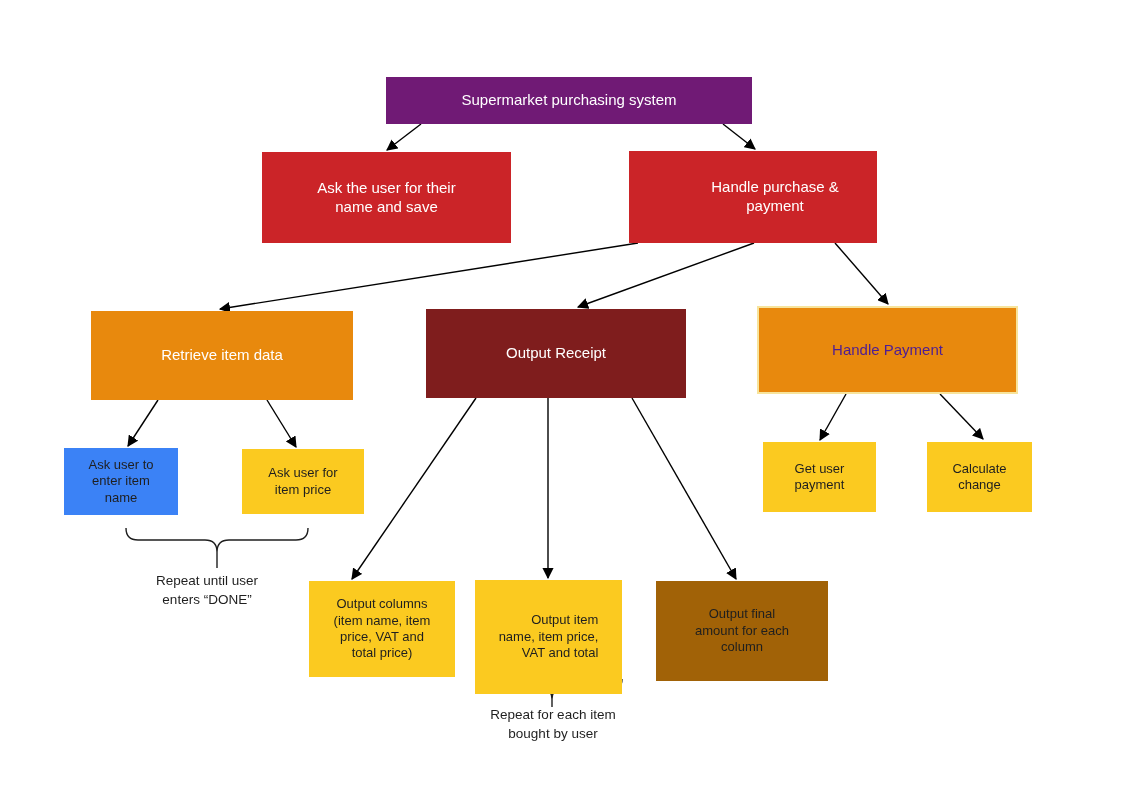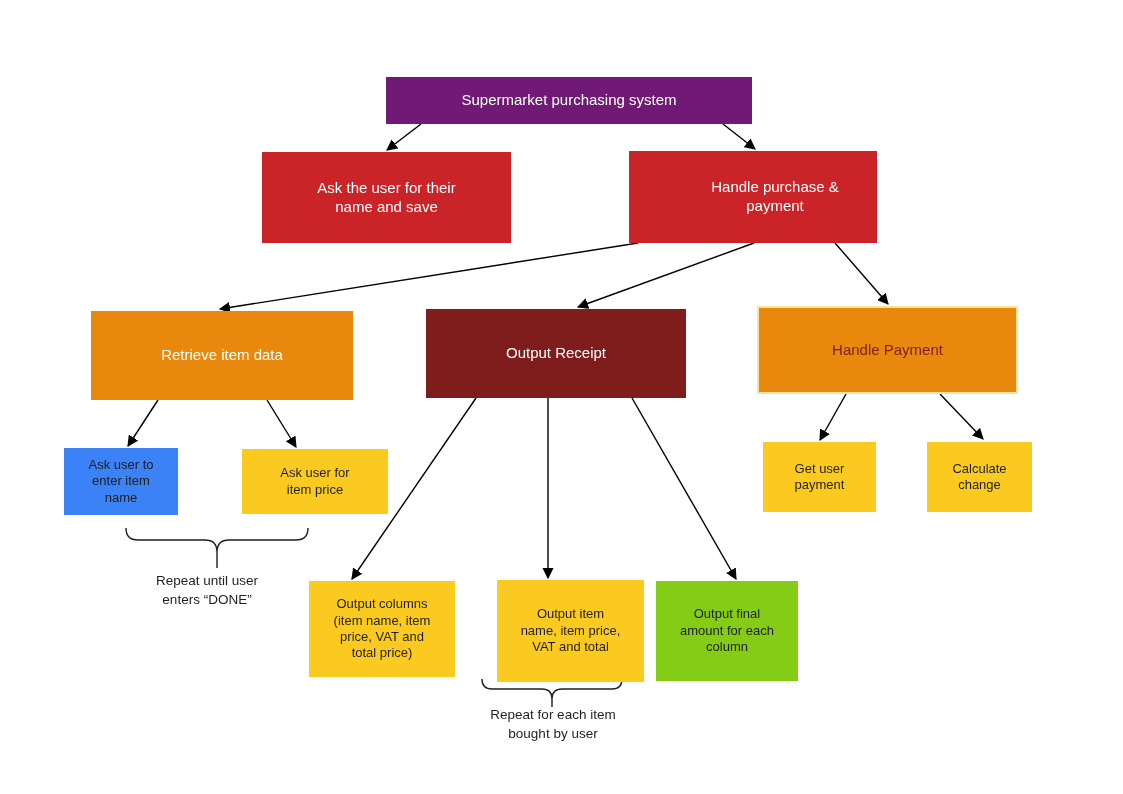--- a/index.html
+++ b/index.html
@@ -72,34 +72,34 @@
       </g>
   </svg>
 
 <div class="node" style="left: 386px; top: 77px; width: 366px; height: 47px; background: #701a75; color: rgb(255, 255, 255); font-size: 15px;">Supermarket purchasing system</div>
     <div class="node" style="left: 262px; top: 152px; width: 249px; height: 91px; background: rgb(203, 36, 40); color: rgb(255, 255, 255); font-size: 15px;">Ask the user for their
 name and save</div>
     <div class="node" style="left: 629px; top: 151px; width: 248px; height: 92px; background: rgb(203, 36, 40); color: rgb(255, 255, 255); font-size: 15px; padding-left: 44px;">Handle purchase &amp;
 payment</div>
     <div class="node" style="left: 91px; top: 311px; width: 262px; height: 89px; background: rgb(232, 137, 13); color: rgb(255, 255, 255); font-size: 15px;">Retrieve item data</div>
     <div class="node" style="left: 426px; top: 309px; width: 260px; height: 89px; background: #7f1d1d; color: rgb(255, 255, 255); font-size: 15px;">Output Receipt</div>
-    <div class="node" style="left: 757px; top: 306px; width: 261px; height: 88px; background: rgb(232, 137, 13); color: #7f1d1d; font-size: 15px; border: 2px solid rgb(247, 228, 156);">Handle Payment</div>
+    <div class="node" style="left: 757px; top: 306px; width: 261px; height: 88px; background: rgb(232, 137, 13); color: #4c1d95; font-size: 15px; border: 2px solid rgb(247, 228, 156);">Handle Payment</div>
     <div class="node" style="left: 64px; top: 448px; width: 114px; height: 67px; background: #3b82f6; color: rgb(31, 31, 31); font-size: 13px;">Ask user to
 enter item
 name</div>
-    <div class="node" style="left: 242px; top: 449px; width: 146px; height: 65px; background: rgb(251, 202, 32); color: rgb(31, 31, 31); font-size: 13px;">Ask user for
+    <div class="node" style="left: 242px; top: 449px; width: 122px; height: 65px; background: rgb(251, 202, 32); color: rgb(31, 31, 31); font-size: 13px;">Ask user for
 item price</div>
     <div class="node" style="left: 309px; top: 581px; width: 146px; height: 96px; background: rgb(251, 202, 32); color: rgb(31, 31, 31); font-size: 13px;">Output columns
 (item name, item
 price, VAT and
 total price)</div>
-    <div class="node" style="left: 497px; top: 580px; width: 147px; height: 102px; background: rgb(251, 202, 32); color: rgb(31, 31, 31); font-size: 13px;">Output item
+    <div class="node" style="left: 475px; top: 580px; width: 147px; height: 114px; background: rgb(251, 202, 32); color: rgb(31, 31, 31); font-size: 13px; text-align: right;">Output item
 name, item price,
 VAT and total</div>
-    <div class="node" style="left: 656px; top: 581px; width: 142px; height: 100px; background: #84cc16; color: rgb(31, 31, 31); font-size: 13px;">Output final
+    <div class="node" style="left: 656px; top: 581px; width: 172px; height: 100px; background: #a16207; color: rgb(31, 31, 31); font-size: 13px;">Output final
 amount for each
 column</div>
     <div class="node" style="left: 763px; top: 442px; width: 113px; height: 70px; background: rgb(251, 202, 32); color: rgb(31, 31, 31); font-size: 13px;">Get user
 payment</div>
     <div class="node" style="left: 927px; top: 442px; width: 105px; height: 70px; background: rgb(251, 202, 32); color: rgb(31, 31, 31); font-size: 13px;">Calculate
 change</div>
     <div class="annotation" style="left: 207px; top: 572px; font-size: 13.5px; color: rgb(31, 31, 31);">Repeat until user
 enters “DONE”</div>
     <div class="annotation" style="left: 553px; top: 706px; font-size: 13.5px; color: rgb(31, 31, 31);">Repeat for each item
 bought by user</div>

